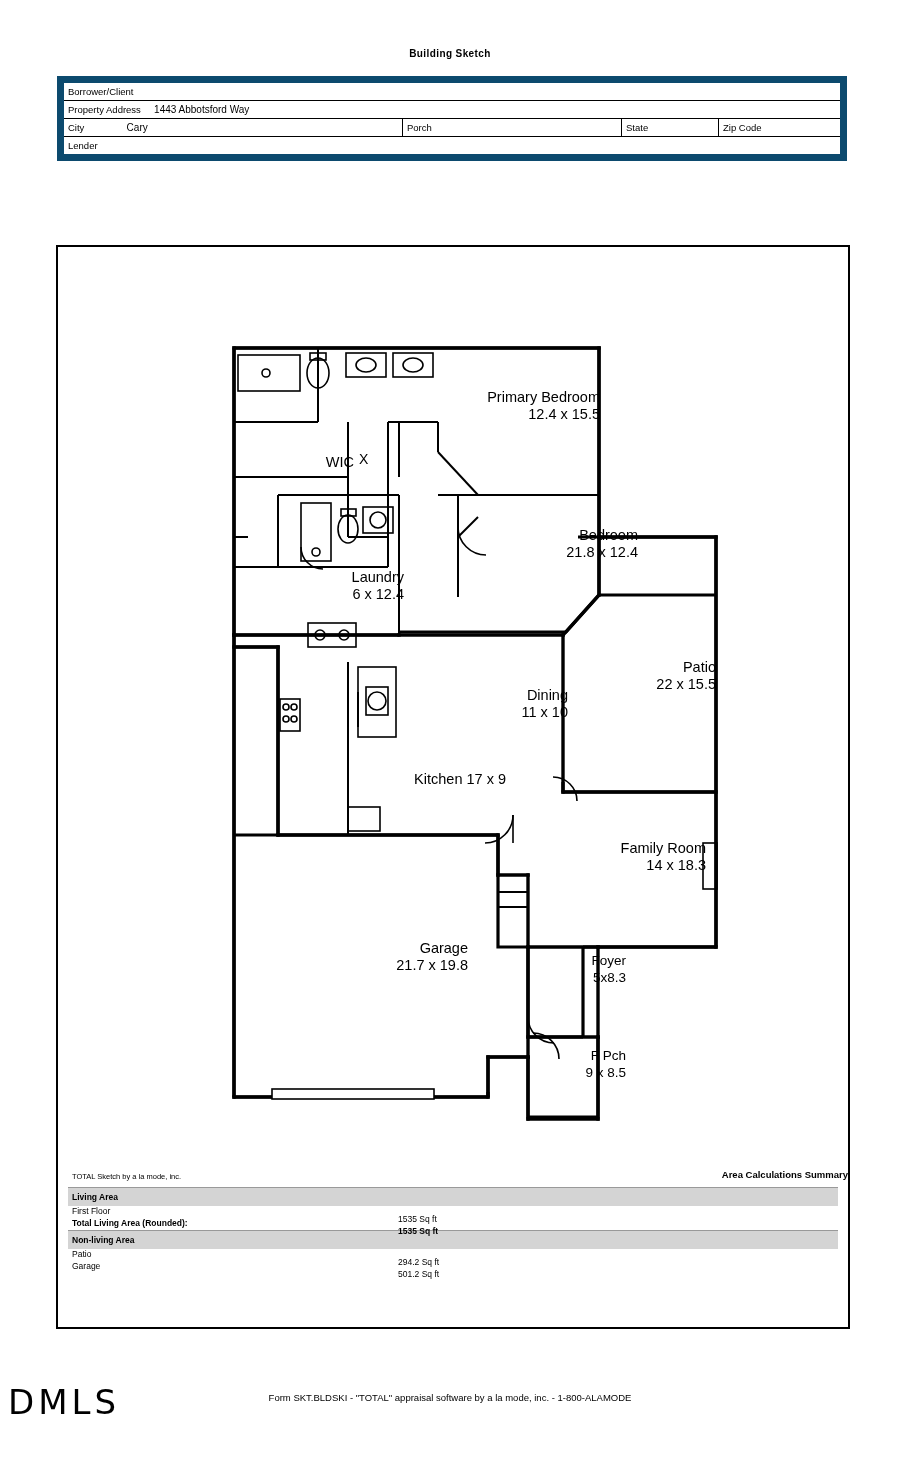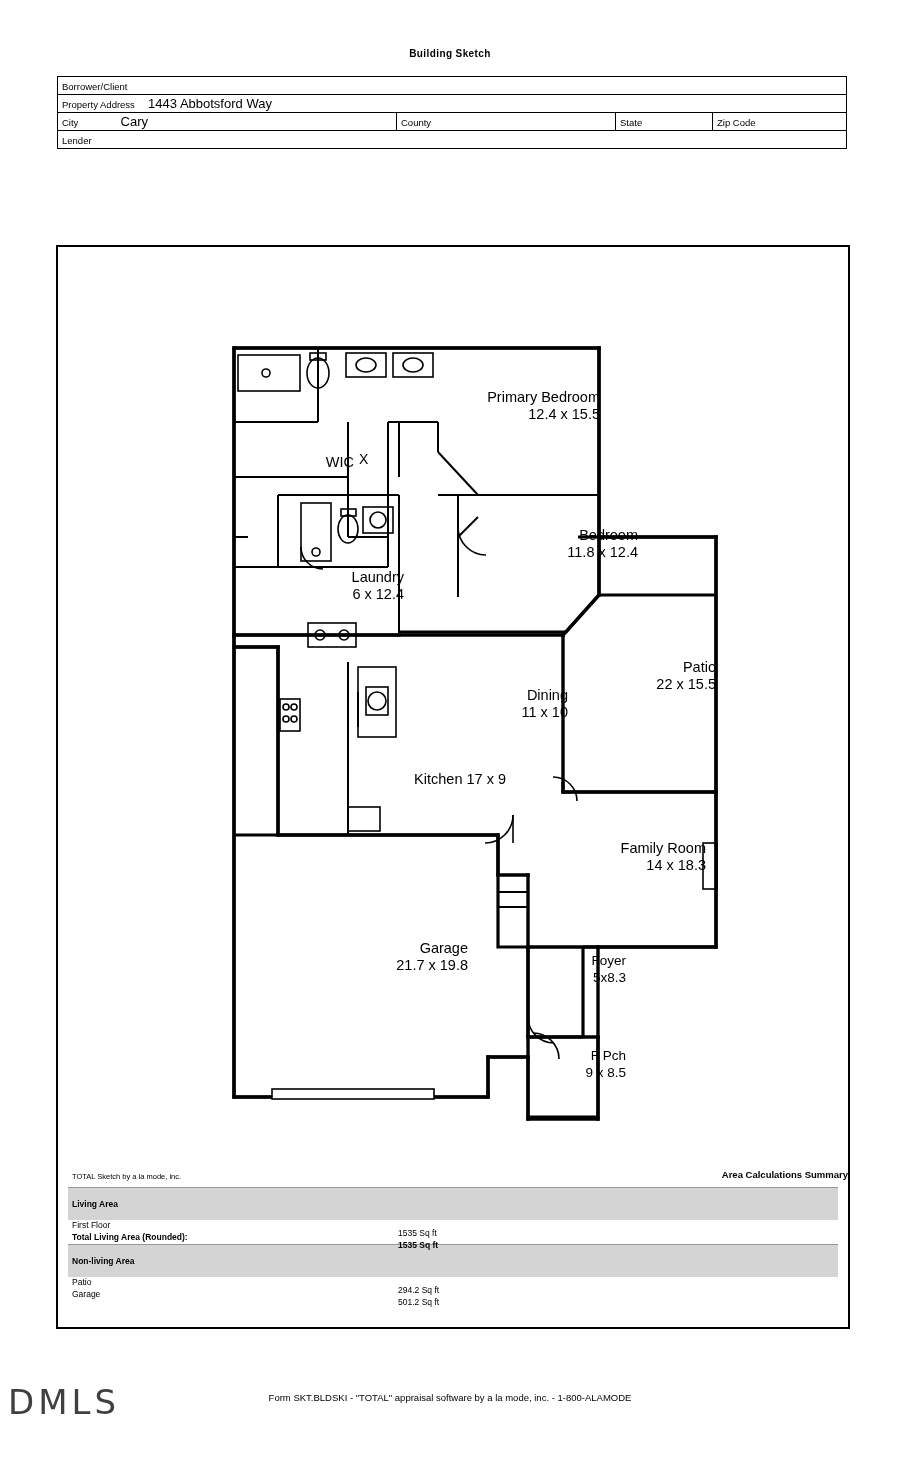--- a/index.html
+++ b/index.html
@@ -8,28 +8,28 @@
     font-family:"Liberation Sans", sans-serif;
     color:#000;position:relative;overflow:hidden;
   }
   
   .sheet-title{
     position:absolute;top:48px;left:0;width:900px;text-align:center;
     font-size:10px;font-weight:bold;letter-spacing:.4px;
   }
   .info-table{
     position:absolute;left:57px;top:76px;width:790px;
-    border:1px solid #0c4a6e;border-collapse:collapse;
+    border:7px solid #0c4a6e;border-collapse:collapse;
   }
   .info-table td{
     border:1px solid #000;height:17px;padding:0 4px;font-size:9.5px;
     vertical-align:middle;
   }
   .info-table .lab{color:#000;}
-  .info-table .val{font-size:13px;}
+  .info-table .val{font-size:10px;}
   .lbl-small{font-size:9.5px;}
   
   .sketch-frame{
     position:absolute;left:56px;top:245px;width:790px;height:1080px;
     border:2px solid #000;background:#fff;
   }
   .fp{position:absolute;left:0;top:0;width:790px;height:900px;}
   
   .rlabel{
     position:absolute;text-align:right;font-size:14.5px;line-height:17px;
@@ -41,30 +41,30 @@
     position:absolute;left:14px;top:925px;font-size:7.5px;color:#000;
   }
   .acs-title{
     position:absolute;left:0;top:922px;width:790px;text-align:right;
     font-size:9.5px;font-weight:bold;
   }
   .acs{
     position:absolute;left:10px;top:940px;width:770px;font-size:8.5px;
   }
   .acs .bar{
-    background:#d4d4d4;font-weight:bold;padding:11px 4px;border-top:1px solid #999;
+    background:#d4d4d4;font-weight:bold;padding:4px 4px;border-top:1px solid #999;
   }
   .acs .row{position:relative;height:12px;padding:0 4px;}
   .acs .row .nm{position:absolute;left:4px;top:0;}
   .acs .row .vl{position:absolute;left:330px;top:8px;width:130px;}
   .acs .row.b{font-weight:bold;}
   
   .dmls{
     position:absolute;left:8px;top:1382px;font-size:34px;letter-spacing:4px;
-    color:#404040;font-family:"DejaVu Sans", sans-serif;
+    color:#000000;font-family:"DejaVu Sans", sans-serif;
   }
   .form-line{
     position:absolute;top:1392px;left:0;width:900px;text-align:center;font-size:9.5px;
   }
   svg{display:block;}
 </style>
 </head>
 <body>
 
 <div class="sheet-title">Building Sketch</div>
@@ -84,21 +84,21 @@
       <span class="val">1443 Abbotsford Way</span>
     </td>
   </tr>
   <tr>
     <td style="width:330px">
       <span class="lab lbl-small">City</span>
       &nbsp;&nbsp;&nbsp;&nbsp;&nbsp;&nbsp;&nbsp;&nbsp;&nbsp;&nbsp;&nbsp;&nbsp;&nbsp;&nbsp;
       <span class="val">Cary</span>
     </td>
     <td style="width:210px">
-      <span class="lab lbl-small">County</span>
+      <span class="lab lbl-small">Porch</span>
       <span class="val"></span>
     </td>
     <td style="width:88px">
       <span class="lab lbl-small">State</span>
       <span class="val"></span>
     </td>
     <td>
       <span class="lab lbl-small">Zip Code</span>
       <span class="val"></span>
     </td>
@@ -290,21 +290,21 @@
     <span>Primary Bedroom</span>
     <span class="l2">12.4 x 15.5</span>
   </div>
 
   <div class="rlabel" style="left:216px;top:207px;width:80px;">
     <span>WIC</span>
   </div>
 
   <div class="rlabel" style="left:400px;top:280px;width:180px;">
     <span>Bedroom</span>
-    <span class="l2">11.8 x 12.4</span>
+    <span class="l2">21.8 x 12.4</span>
   </div>
 
   <div class="rlabel" style="left:206px;top:322px;width:140px;">
     <span>Laundry</span>
     <span class="l2">6 x 12.4</span>
   </div>
 
   <div class="rlabel" style="left:498px;top:412px;width:160px;">
     <span>Patio</span>
     <span class="l2">22 x 15.5</span>

